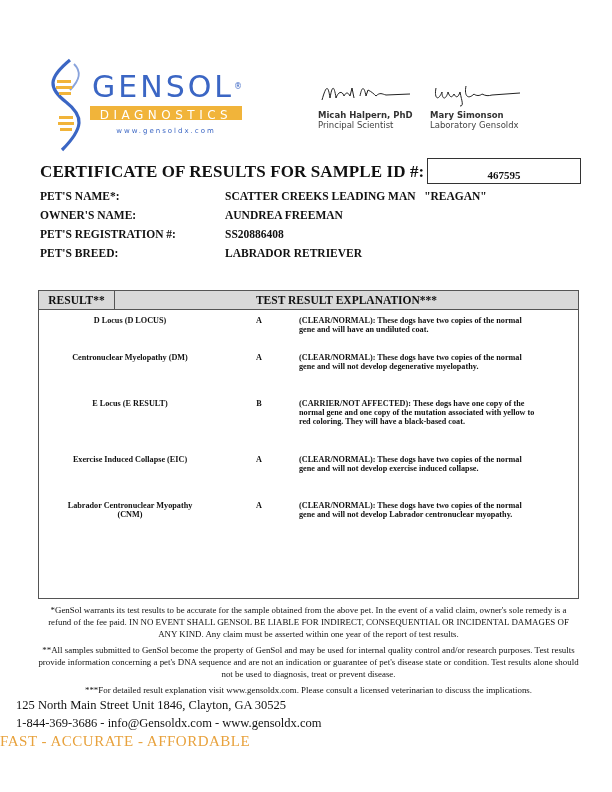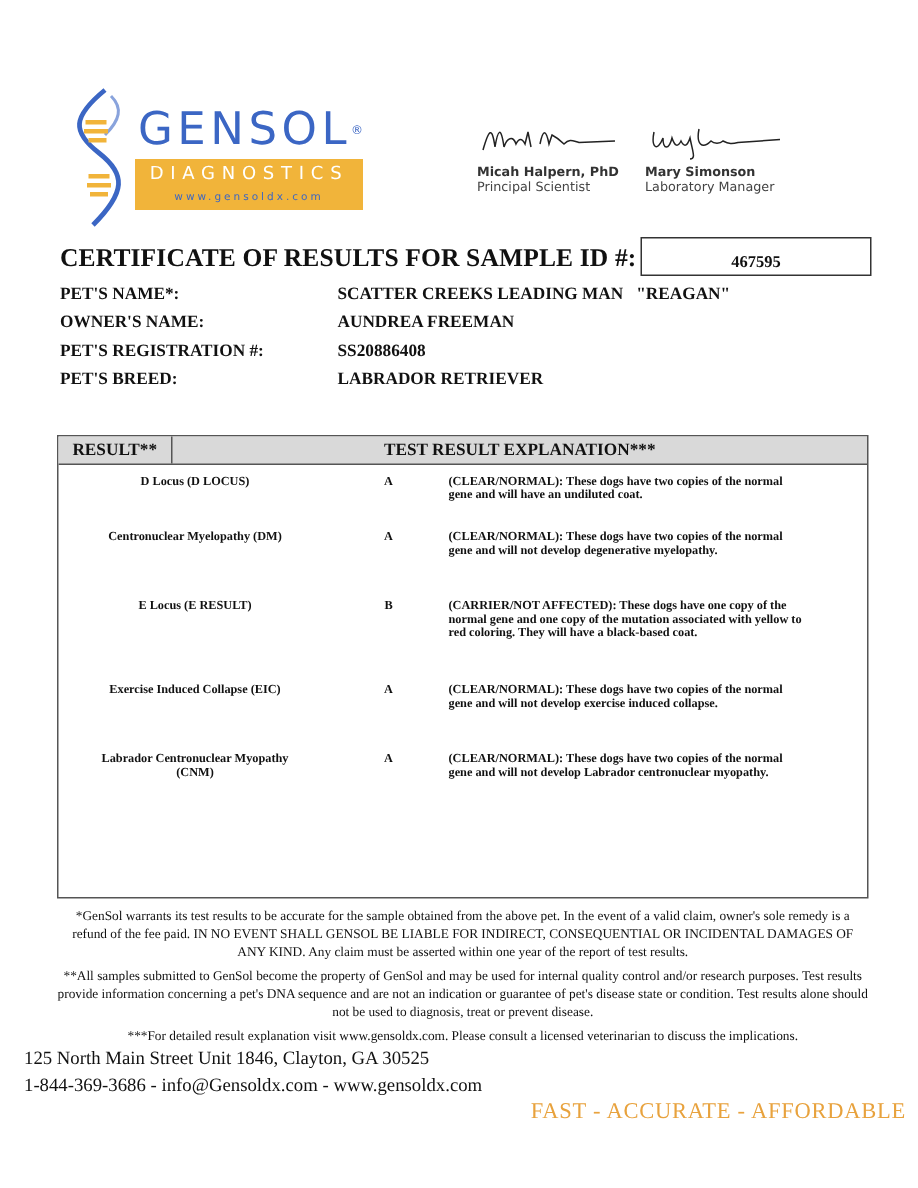--- a/index.html
+++ b/index.html
@@ -3,21 +3,21 @@
 <meta charset="utf-8">
 <style>
   html, body { margin: 0; padding: 0; background: #ffffff; }
   body { width: 612px; height: 792px; position: relative; overflow: hidden; font-family: "Liberation Serif", serif; color: #111; }
 
   
   .logo { position: absolute; left: 40px; top: 58px; width: 210px; height: 95px; }
   .logo svg.helix { position: absolute; left: 8px; top: 0; width: 42px; height: 95px; }
   .logo .brand { position: absolute; left: 52px; top: 14px; font-family: "DejaVu Sans", sans-serif; font-size: 30px; color: #3b66c4; letter-spacing: 3px; font-weight: normal; line-height: 30px; }
   .logo .brand .dot { font-size: 8px; color: #3b66c4; vertical-align: top; }
-  .logo .sub { position: absolute; left: 50px; top: 48px; width: 152px; height: 34px; background: #f1b43a; color: #ffffff; font-family: "DejaVu Sans", sans-serif; font-size: 12px; letter-spacing: 4.5px; text-align: center; line-height: 18px; }
+  .logo .sub { position: absolute; left: 50px; top: 48px; width: 152px; height: 14px; background: #f1b43a; color: #ffffff; font-family: "DejaVu Sans", sans-serif; font-size: 12px; letter-spacing: 4.5px; text-align: center; line-height: 18px; }
   .logo .url { position: absolute; left: 50px; top: 69px; width: 152px; text-align: center; color: #3b66c4; font-family: "DejaVu Sans", sans-serif; font-size: 7px; letter-spacing: 2px; }
 
   
   .sig { position: absolute; top: 78px; }
   .sig svg { display: block; height: 30px; }
   .sig .name { font-family: "DejaVu Sans", sans-serif; font-size: 8.5px; font-weight: bold; color: #333; margin-top: 2px; }
   .sig .role { font-family: "DejaVu Sans", sans-serif; font-size: 8.5px; color: #444; }
   .sig1 { left: 318px; }
   .sig2 { left: 430px; }
 
@@ -43,21 +43,21 @@
   .trow .test { position: absolute; left: 0; width: 182px; text-align: center; }
   .trow .res { position: absolute; left: 182px; width: 76px; text-align: center; }
   .trow .exp { position: absolute; left: 260px; width: 240px; }
 
   
   .notes { position: absolute; left: 38px; top: 604px; width: 541px; text-align: center; font-size: 8.9px; line-height: 12px; }
   .notes p { margin: 0 0 4px 0; }
   .addr { position: absolute; left: 0; width: 612px; text-align: left; font-size: 12.5px; margin-left: 16px; }
   .addr1 { top: 698px; }
   .addr2 { top: 716px; }
-  .tagline { position: absolute; left: 0; width: 604px; top: 733px; text-align: right; font-size: 15px; color: #e8a23d; letter-spacing: 0.5px; }
+  .tagline { position: absolute; left: 0; width: 604px; top: 733px; text-align: left; font-size: 15px; color: #e8a23d; letter-spacing: 0.5px; }
 </style>
 </head>
 <body>
 
 <div class="logo">
   <svg class="helix" viewBox="0 0 42 95">
     <path d="M22 2 C0 20, 0 30, 18 44 C36 58, 36 70, 14 92" stroke="#3b66c4" stroke-width="3.2" fill="none"></path>
     <path d="M26 6 C34 14, 32 22, 22 32" stroke="#3b66c4" stroke-width="2" fill="none" opacity="0.6"></path>
     <rect x="9" y="22" width="14" height="3" fill="#f1b43a"></rect>
     <rect x="8" y="28" width="16" height="3" fill="#f1b43a"></rect>
@@ -76,21 +76,21 @@
     <path d="M4 22 C8 8, 10 6, 12 20 C14 8, 16 6, 18 20 C20 14, 24 12, 26 18 C28 14, 30 14, 32 18 L34 10 L36 20 M42 18 C44 8, 46 8, 48 18 L50 12 C54 14, 56 16, 58 18 C62 14, 64 16, 68 17 L92 16" stroke="#222" stroke-width="1" fill="none"></path>
   </svg>
   <div class="name">Micah Halpern, PhD</div>
   <div class="role">Principal Scientist</div>
 </div>
 <div class="sig sig2">
   <svg viewBox="0 0 95 30" width="95">
     <path d="M6 10 C4 20, 8 24, 12 14 C12 22, 16 22, 18 14 C20 20, 22 20, 24 16 C26 20, 28 20, 30 14 C32 24, 34 28, 30 28 M36 8 C34 18, 38 22, 44 16 C46 18, 50 18, 52 16 C56 18, 58 18, 62 17 L90 15" stroke="#222" stroke-width="1" fill="none"></path>
   </svg>
   <div class="name">Mary Simonson</div>
-  <div class="role">Laboratory Manager</div>
+  <div class="role">Laboratory Gensoldx</div>
 </div>
 
 <div class="cert-title">CERTIFICATE OF RESULTS FOR SAMPLE ID #:</div>
 <div class="sample-box">
   <span>467595</span>
 </div>
 
 <div class="info">
   <div class="info-row">
     <div class="lbl">PET'S NAME*:</div>

